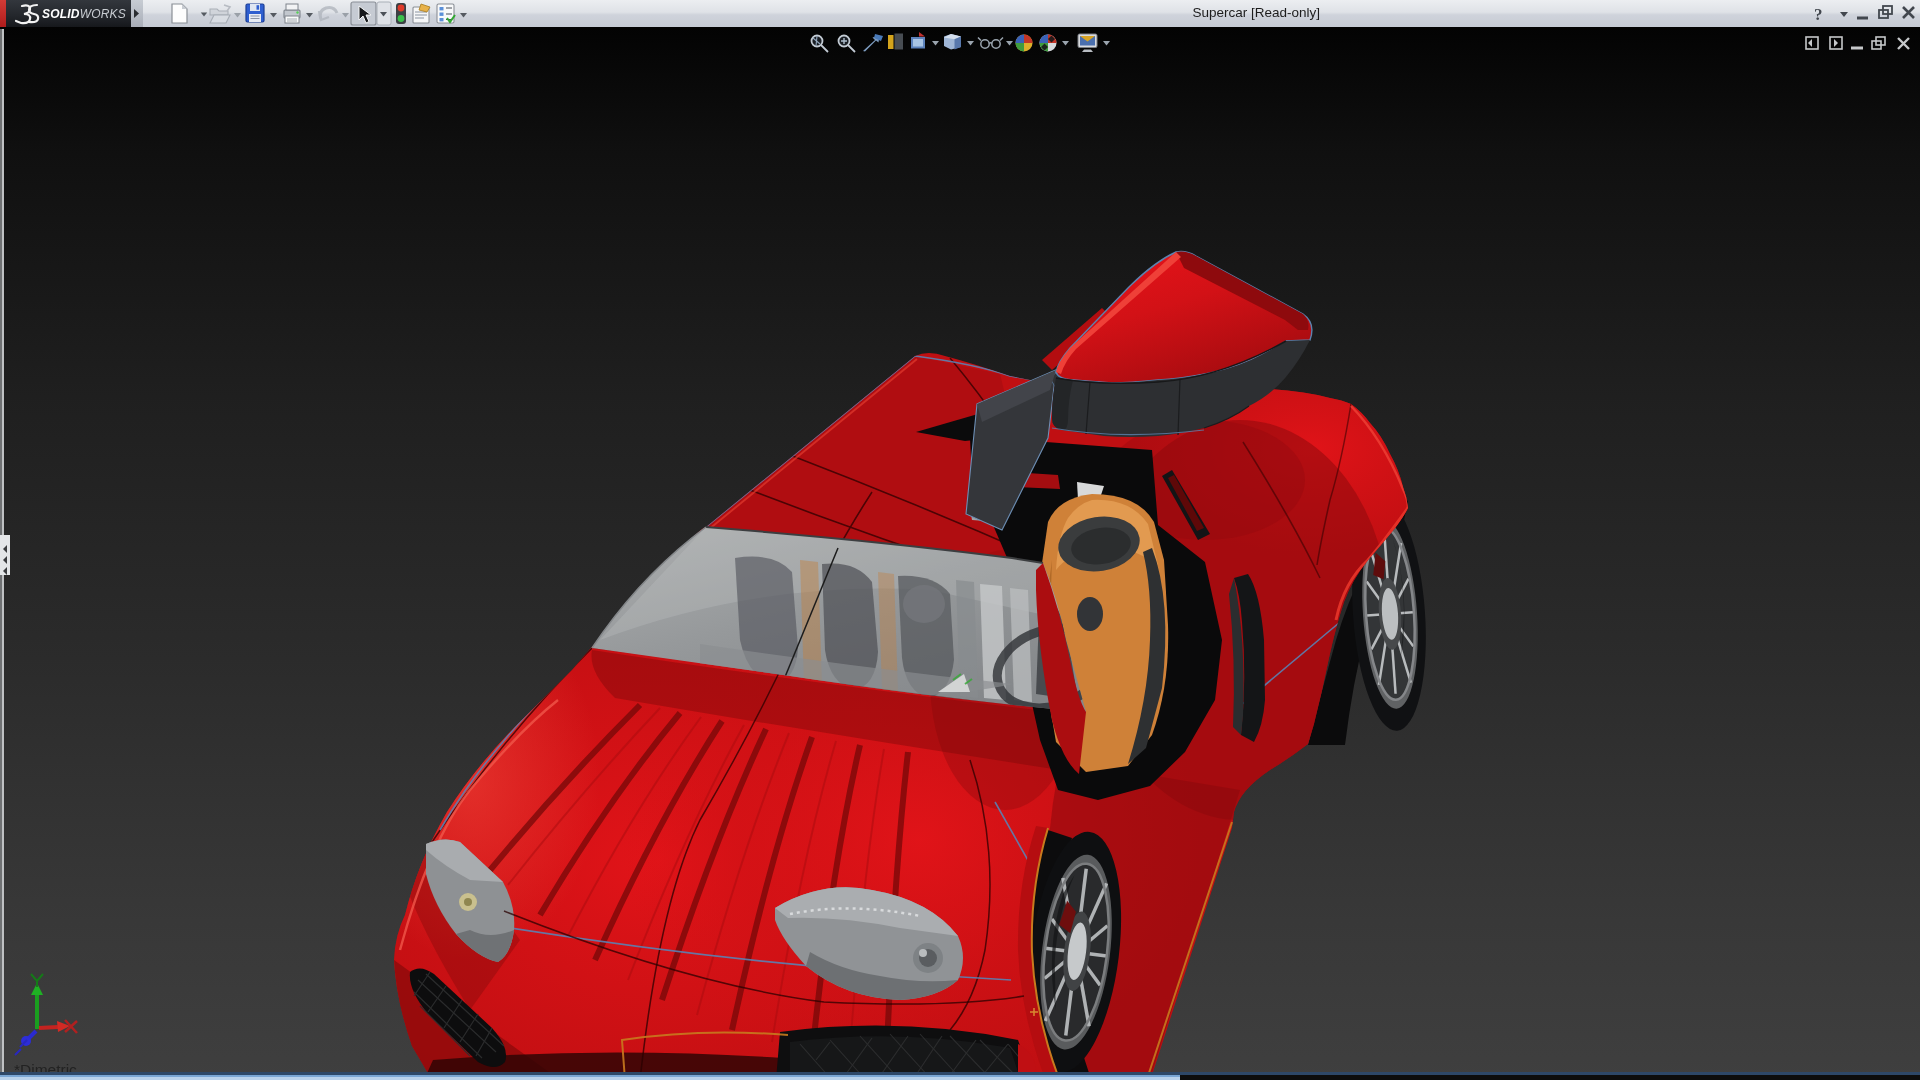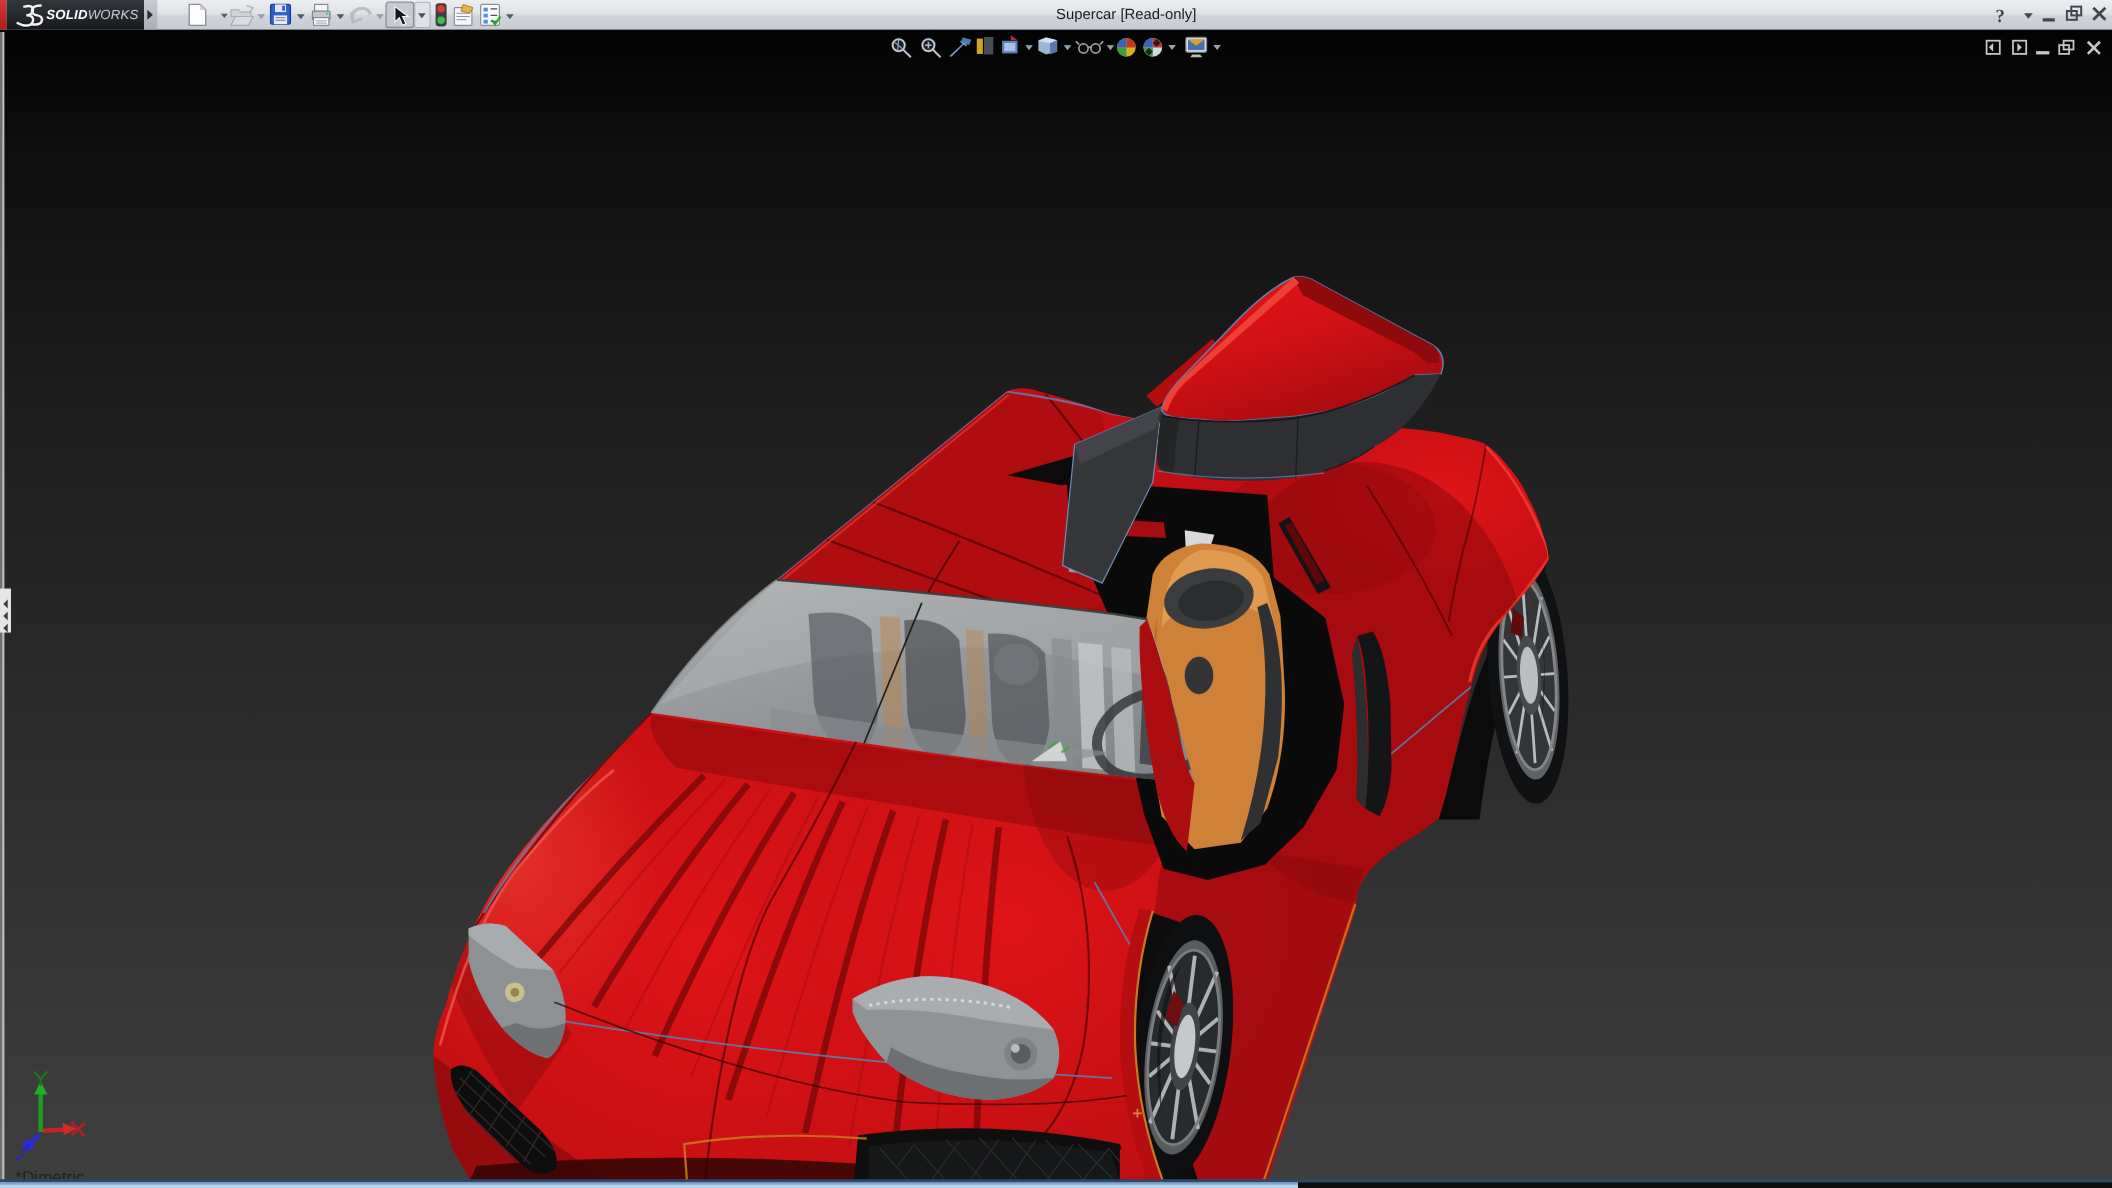--- a/index.html
+++ b/index.html
@@ -4,21 +4,21 @@
 <style>
   html,body{margin:0;padding:0;width:1920px;height:1080px;overflow:hidden;background:#000;}
   *{box-sizing:border-box;}
   body{font-family:"Liberation Sans",sans-serif;}
   #titlebar{position:absolute;left:0;top:0;width:1920px;height:27px;
     background:linear-gradient(180deg,#eceef1 0%,#dfe2e7 45%,#cfd3db 55%,#c6cbd4 100%);}
   #redstrip{position:absolute;left:0;top:0;width:6px;height:27px;background:linear-gradient(180deg,#d33b36,#b01c1c);}
   #logoblock{position:absolute;left:6px;top:0;width:125px;height:27px;background:linear-gradient(180deg,#33373d 0%,#23262b 60%,#16181c 100%);}
   #playbtn{position:absolute;left:131px;top:0;width:12px;height:27px;background:linear-gradient(180deg,#c7ccd3,#a9aeb8);}
   #apptitle{position:absolute;left:960px;top:0;width:360px;height:27px;line-height:26px;
-    font-size:13.5px;color:#1c1c1c;text-align:left;}
+    font-size:13.5px;color:#1c1c1c;text-align:right;}
   #mainsvg{position:absolute;left:0;top:27px;}
 </style>
 </head>
 <body>
 <div id="titlebar">
   <div id="redstrip"></div>
   <div id="logoblock"></div>
   <div id="playbtn"></div>
   <div id="apptitle">Supercar [Read-only]</div>
   <svg id="tbsvg" width="1920" height="27" style="position:absolute;left:0;top:0">

